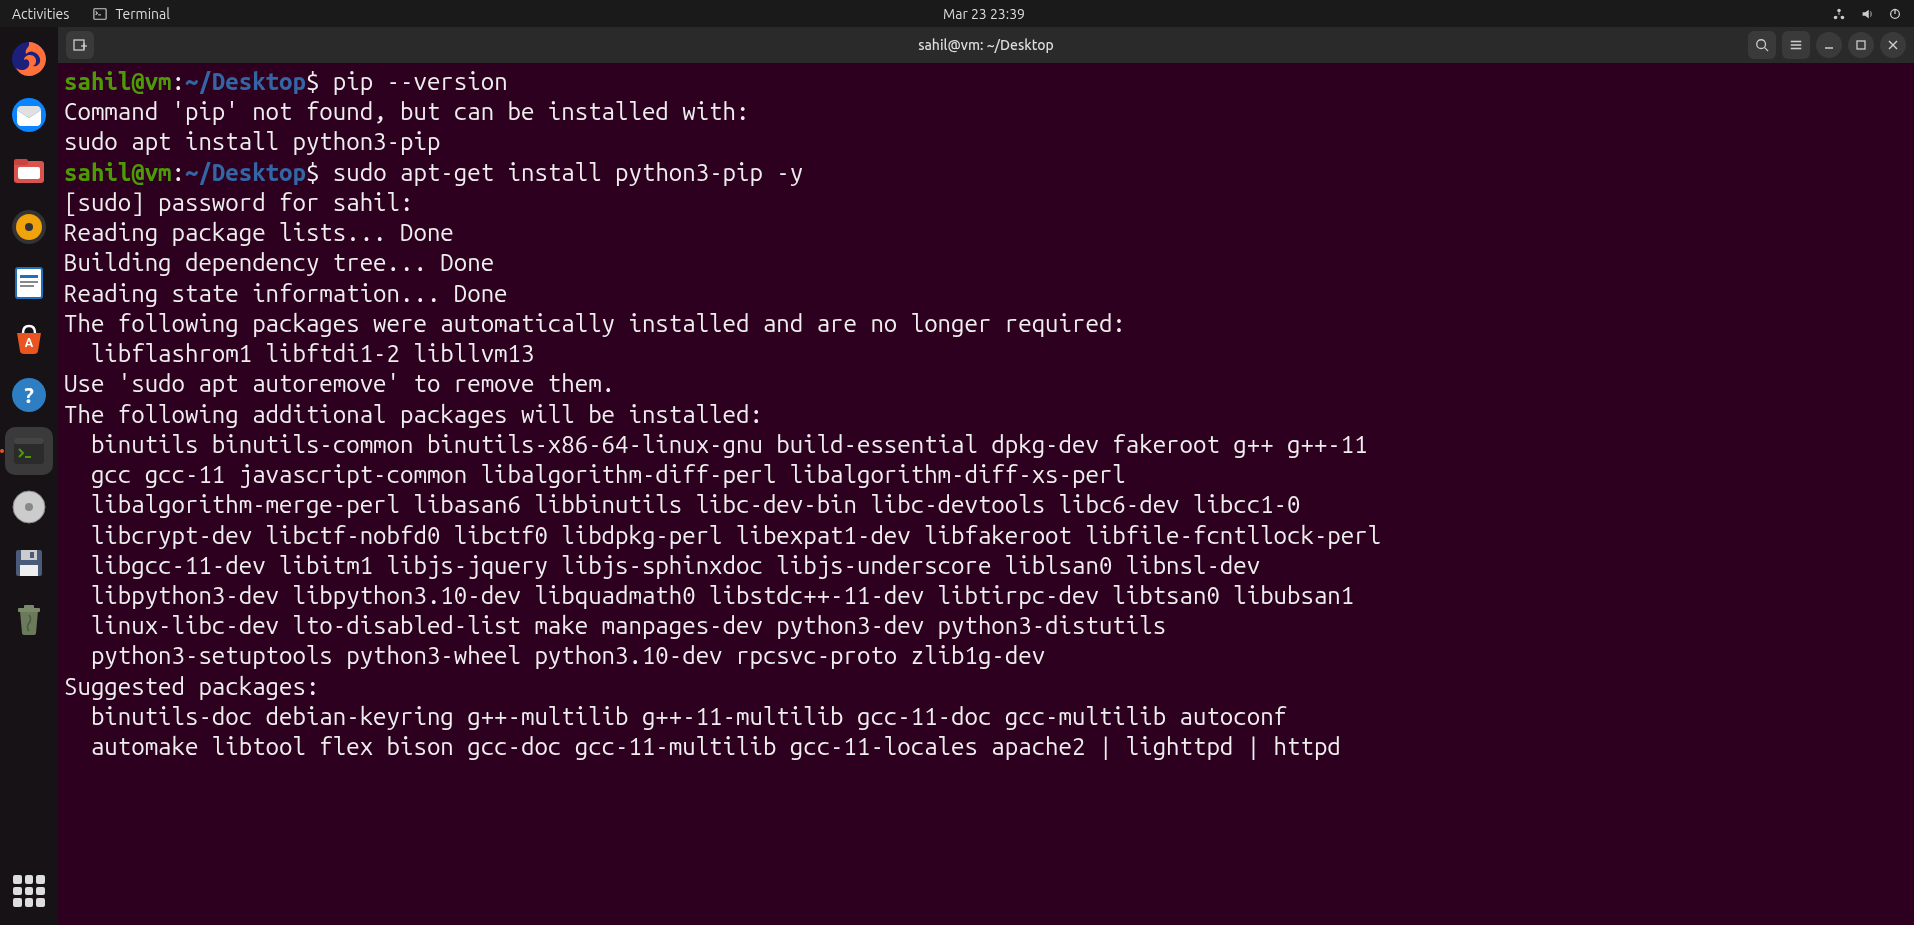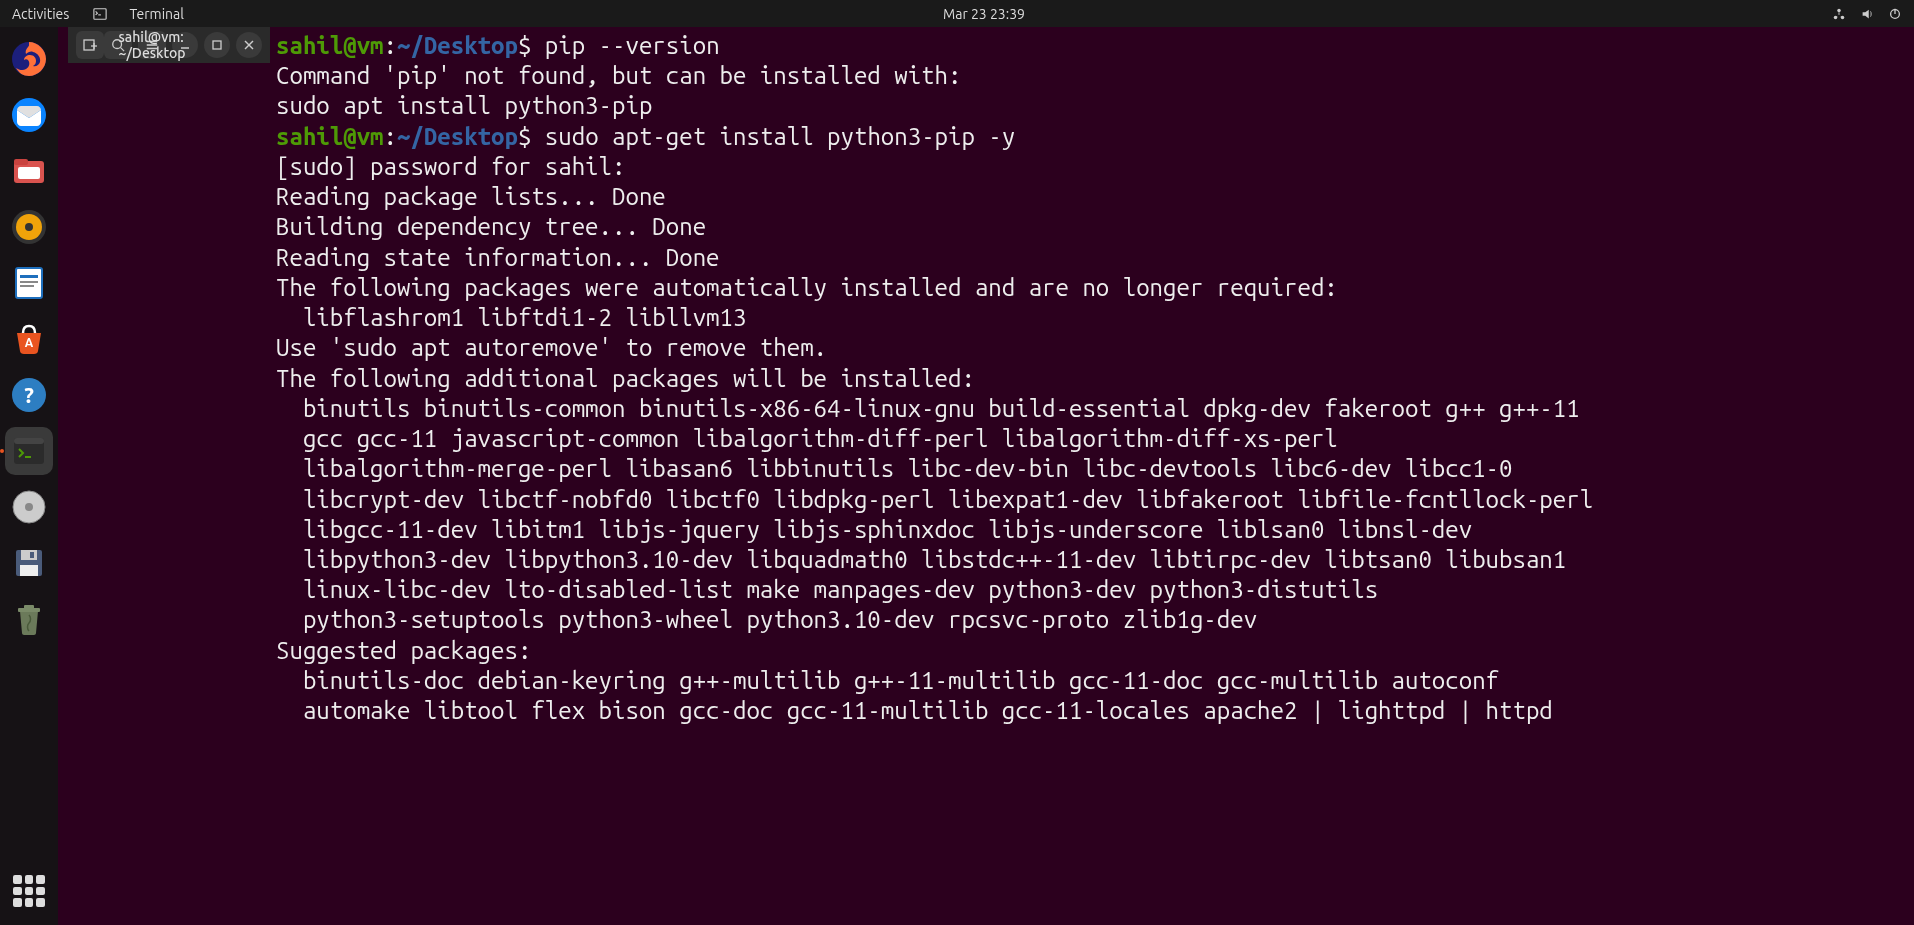--- a/index.html
+++ b/index.html
@@ -15,21 +15,21 @@
   height: 27px;
   background: #1a1a1a;
   color: #ddd;
   display: flex;
   align-items: center;
   font-size: 14px;
   padding: 0 12px;
   position: relative;
 }
 .top-left { display: flex; gap: 24px; }
-.top-left .app-indicator { display: flex; align-items: center; gap: 22px; }
+.top-left .app-indicator { display: flex; align-items: center; gap: 8px; }
 .top-center { position: absolute; left: 50%; transform: translateX(-50%); margin-left: 27px; }
 .top-right { margin-left: auto; display: flex; gap: 14px; align-items: center; }
 .icon-small { width: 14px; height: 14px; display: inline-block; }
 .dock {
   position: absolute;
   left: 0;
   top: 27px;
   width: 58px;
   height: calc(100% - 27px);
   background: rgba(20,20,20,0.9);
@@ -71,22 +71,21 @@
 }
 .apps-grid span { background: #ddd; border-radius: 2px; }
 .window {
   position: absolute;
   left: 58px;
   top: 27px;
   right: 0;
   bottom: 0;
   background: #2c001e;
   display: flex;
-  flex-direction: row;
-  padding-left: 10px;
+  flex-direction: column;
 }
 .titlebar {
   height: 36px;
   background: #2a2a2a;
   display: flex;
   align-items: center;
   padding: 0 8px;
   color: #ddd;
   font-size: 14px;
   position: relative;

